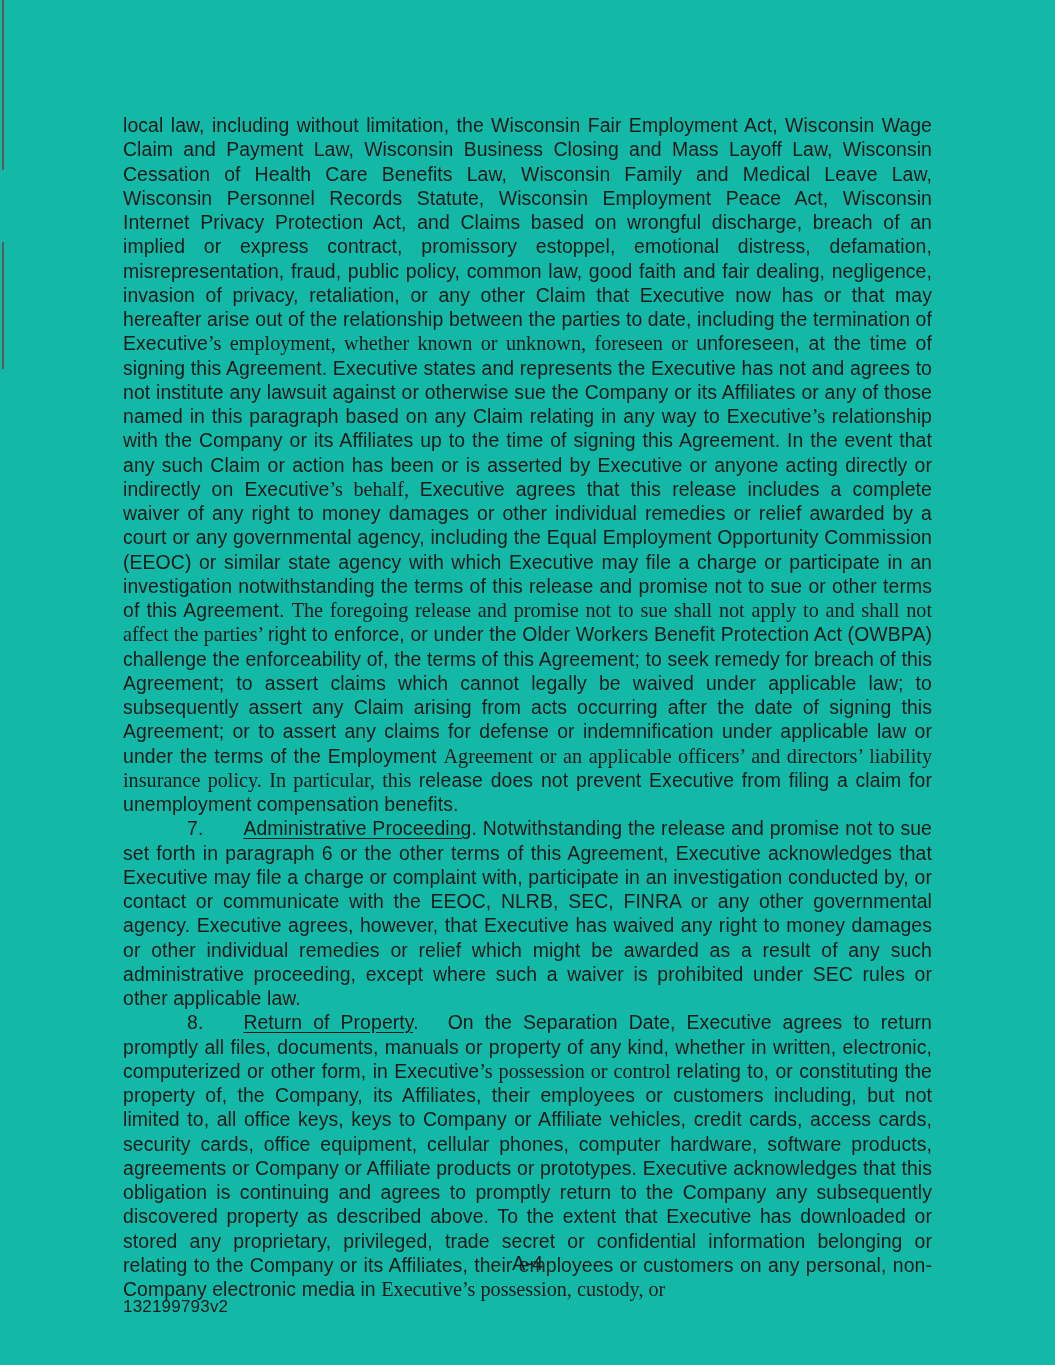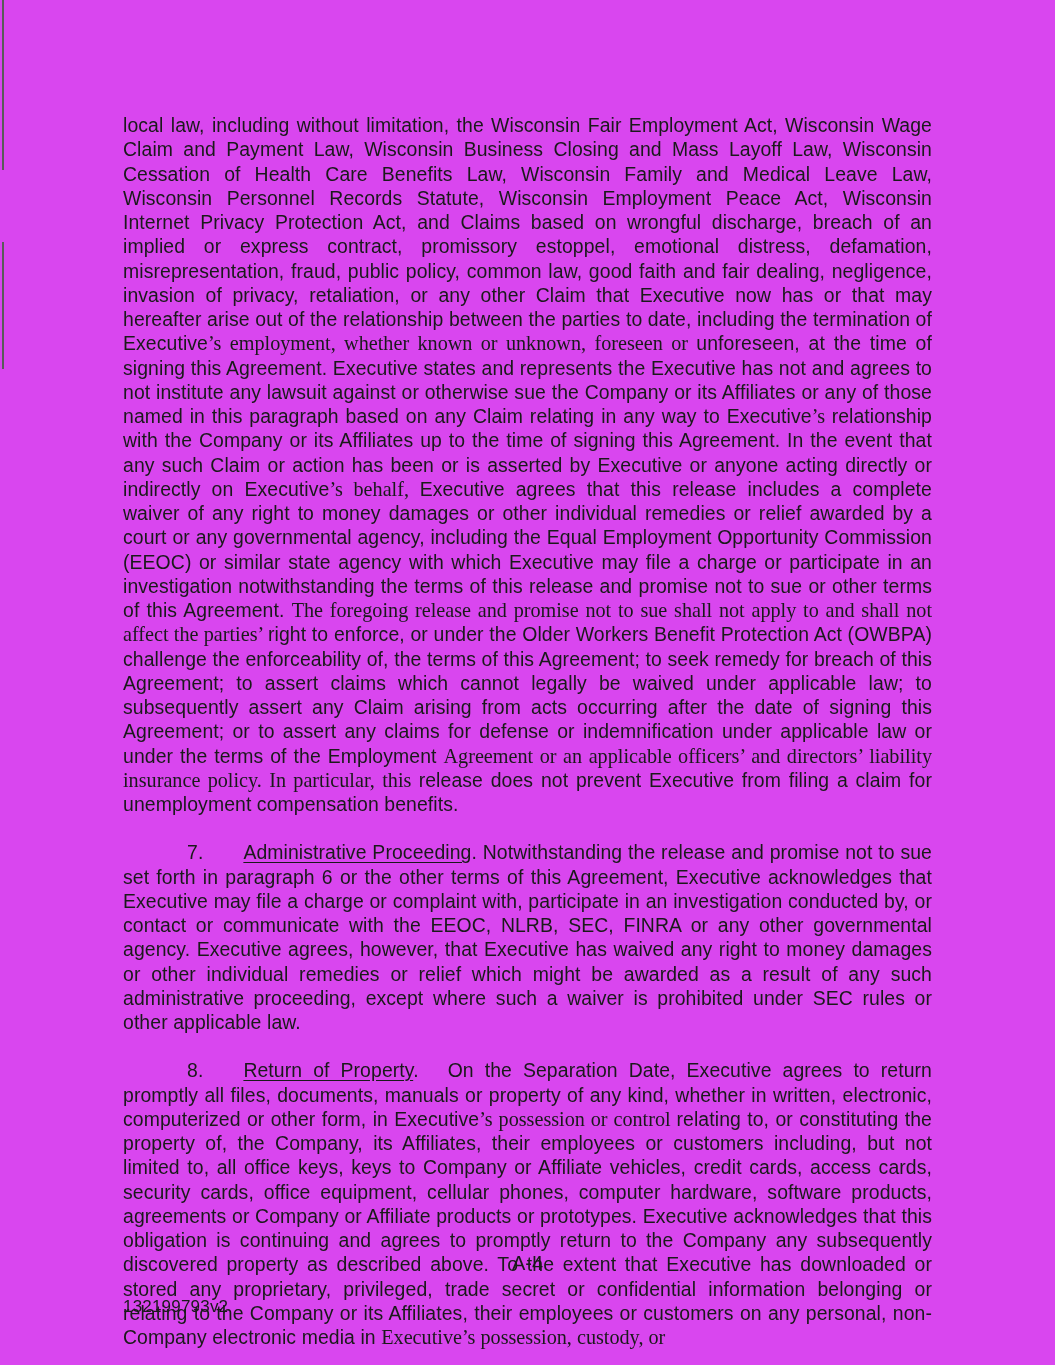--- a/index.html
+++ b/index.html
@@ -11,21 +11,21 @@
     width: 1055px;
     height: 1365px;
     position: relative;
     font-family: "Liberation Sans", sans-serif;
     color: #1a1a1a;
     overflow: hidden;
   }
   .page {
     position: absolute;
     inset: 0;
-    background: #d946ef;
+    background: #14b8a6;
   }
   
   .edge-line {
     position: absolute;
     left: 2px;
     width: 2px;
     background: #5a5a5a;
   }
   .edge-line.seg1 { top: 0; height: 170px; }
   .edge-line.seg2 { top: 242px; height: 127px; }
@@ -38,21 +38,20 @@
   }
   .para {
     margin: 0;
     font-size: 19.4px;
     line-height: 24.25px;
     text-align: justify;
     color: #1a1a1a;
     letter-spacing: 0.1px;
   }
   .para.numbered {
-    margin-top: 24px;
     text-indent: 64px;
   }
   .tab {
     display: inline-block;
     width: 40px;
   }
   .gap {
     display: inline-block;
     width: 18px;
   }

